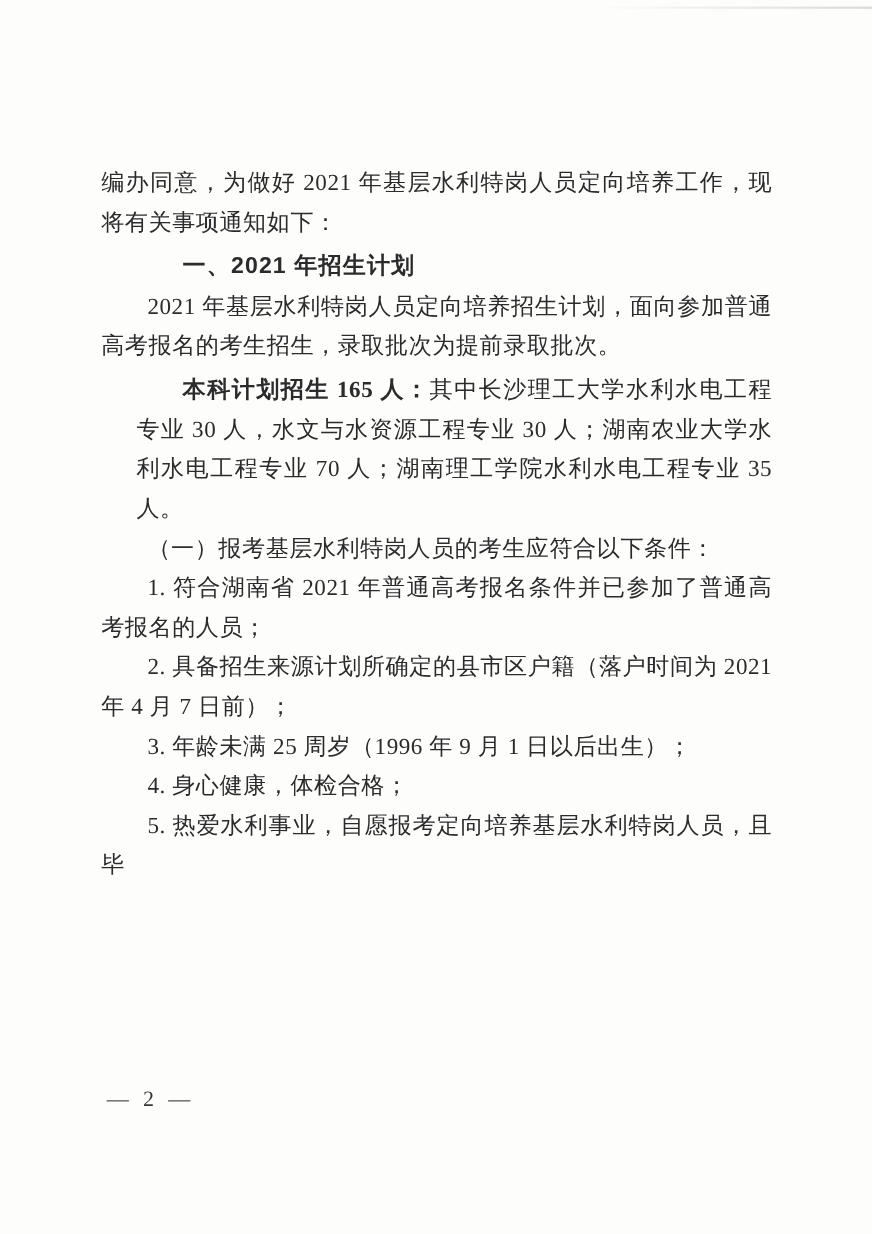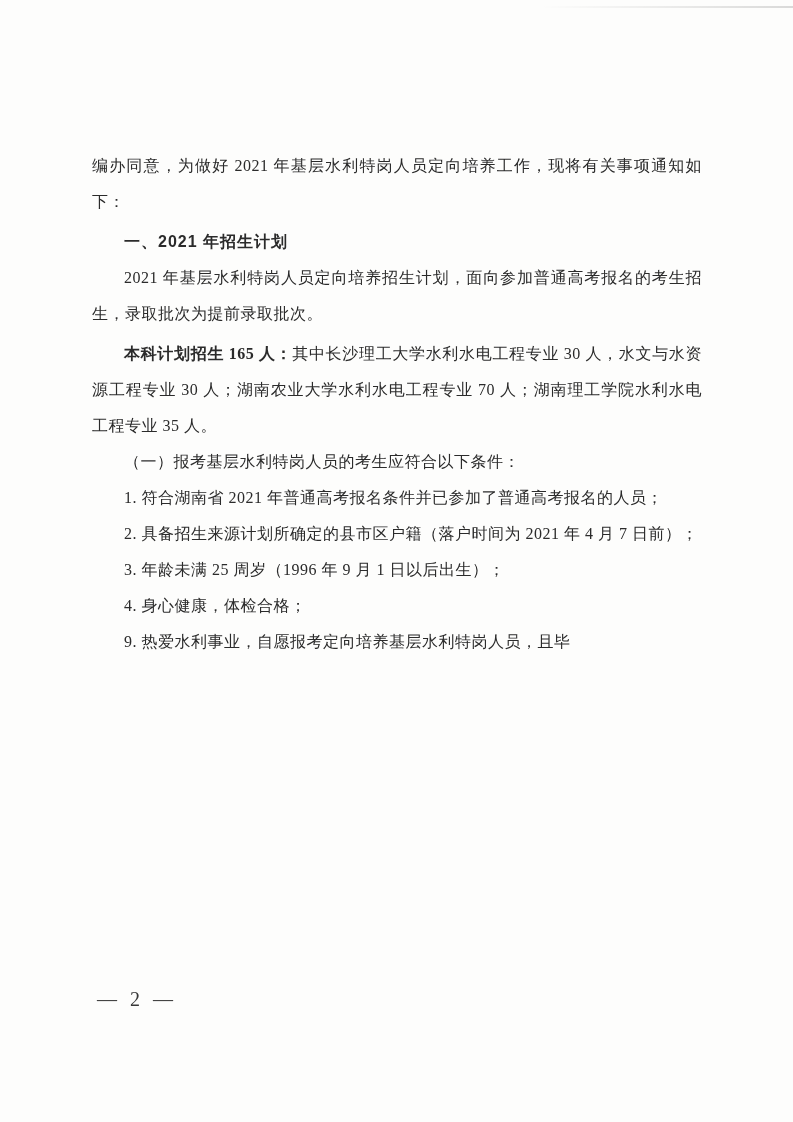--- a/index.html
+++ b/index.html
@@ -19,32 +19,32 @@
     left: 540px;
     width: 253px;
     height: 2px;
     background: linear-gradient(to right, rgba(0,0,0,0), rgba(0,0,0,0.14));
   }
   .content {
     position: absolute;
     left: 92px;
     top: 148px;
     width: 610px;
-    font-size: 16px;
+    font-size: 21px;
     line-height: 36px;
     text-align: justify;
     text-justify: inter-ideograph;
     letter-spacing: 0.5px;
   }
   .content p {
     margin: 0;
     text-indent: 2em;
   }
   .content p.no-indent { text-indent: 0; }
-  .content p.gap { margin-top: 4px; }
+  .content p.gap { margin-top: 4px; margin-left: 32px; }
   .sec-heading {
     font-weight: bold;
     font-family: "Liberation Sans", sans-serif;
     letter-spacing: 1px;
   }
   .lead-bold { font-weight: bold; }
   .page-number {
     position: absolute;
     left: 97px;
     top: 988px;
@@ -77,19 +77,19 @@
     <p>（一）报考基层水利特岗人员的考生应符合以下条件：</p>
 
     <p>1. 符合湖南省 2021 年普通高考报名条件并已参加了普通高考报名的人员；</p>
 
     <p>2. 具备招生来源计划所确定的县市区户籍（落户时间为 2021 年 4 月 7 日前）；</p>
 
     <p>3. 年龄未满 25 周岁（1996 年 9 月 1 日以后出生）；</p>
 
     <p>4. 身心健康，体检合格；</p>
 
-    <p>9. 热爱水利事业，自愿报考定向培养基层水利特岗人员，且毕</p>
+    <p>5. 热爱水利事业，自愿报考定向培养基层水利特岗人员，且毕</p>
 
   </div>
 
   <div class="page-number">— 2 —</div>
 
 </div>
 
 </body></html>

